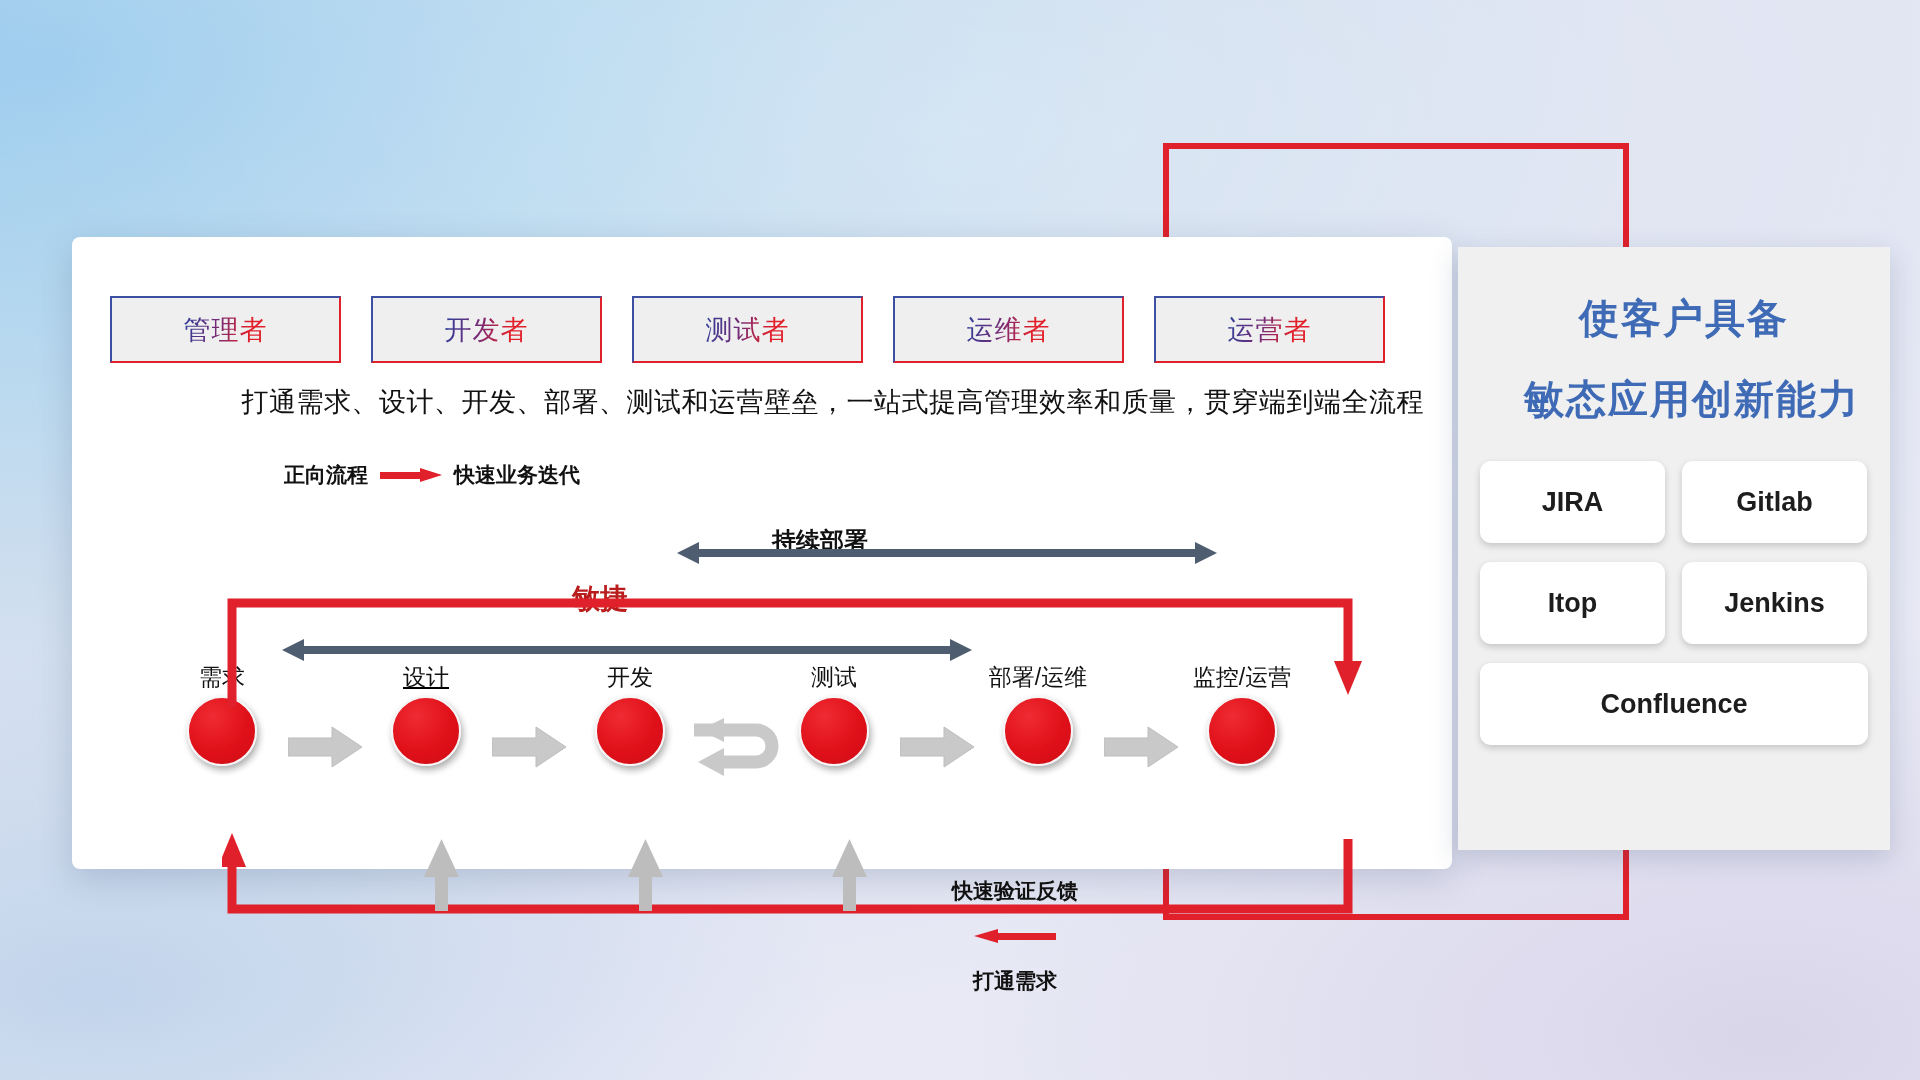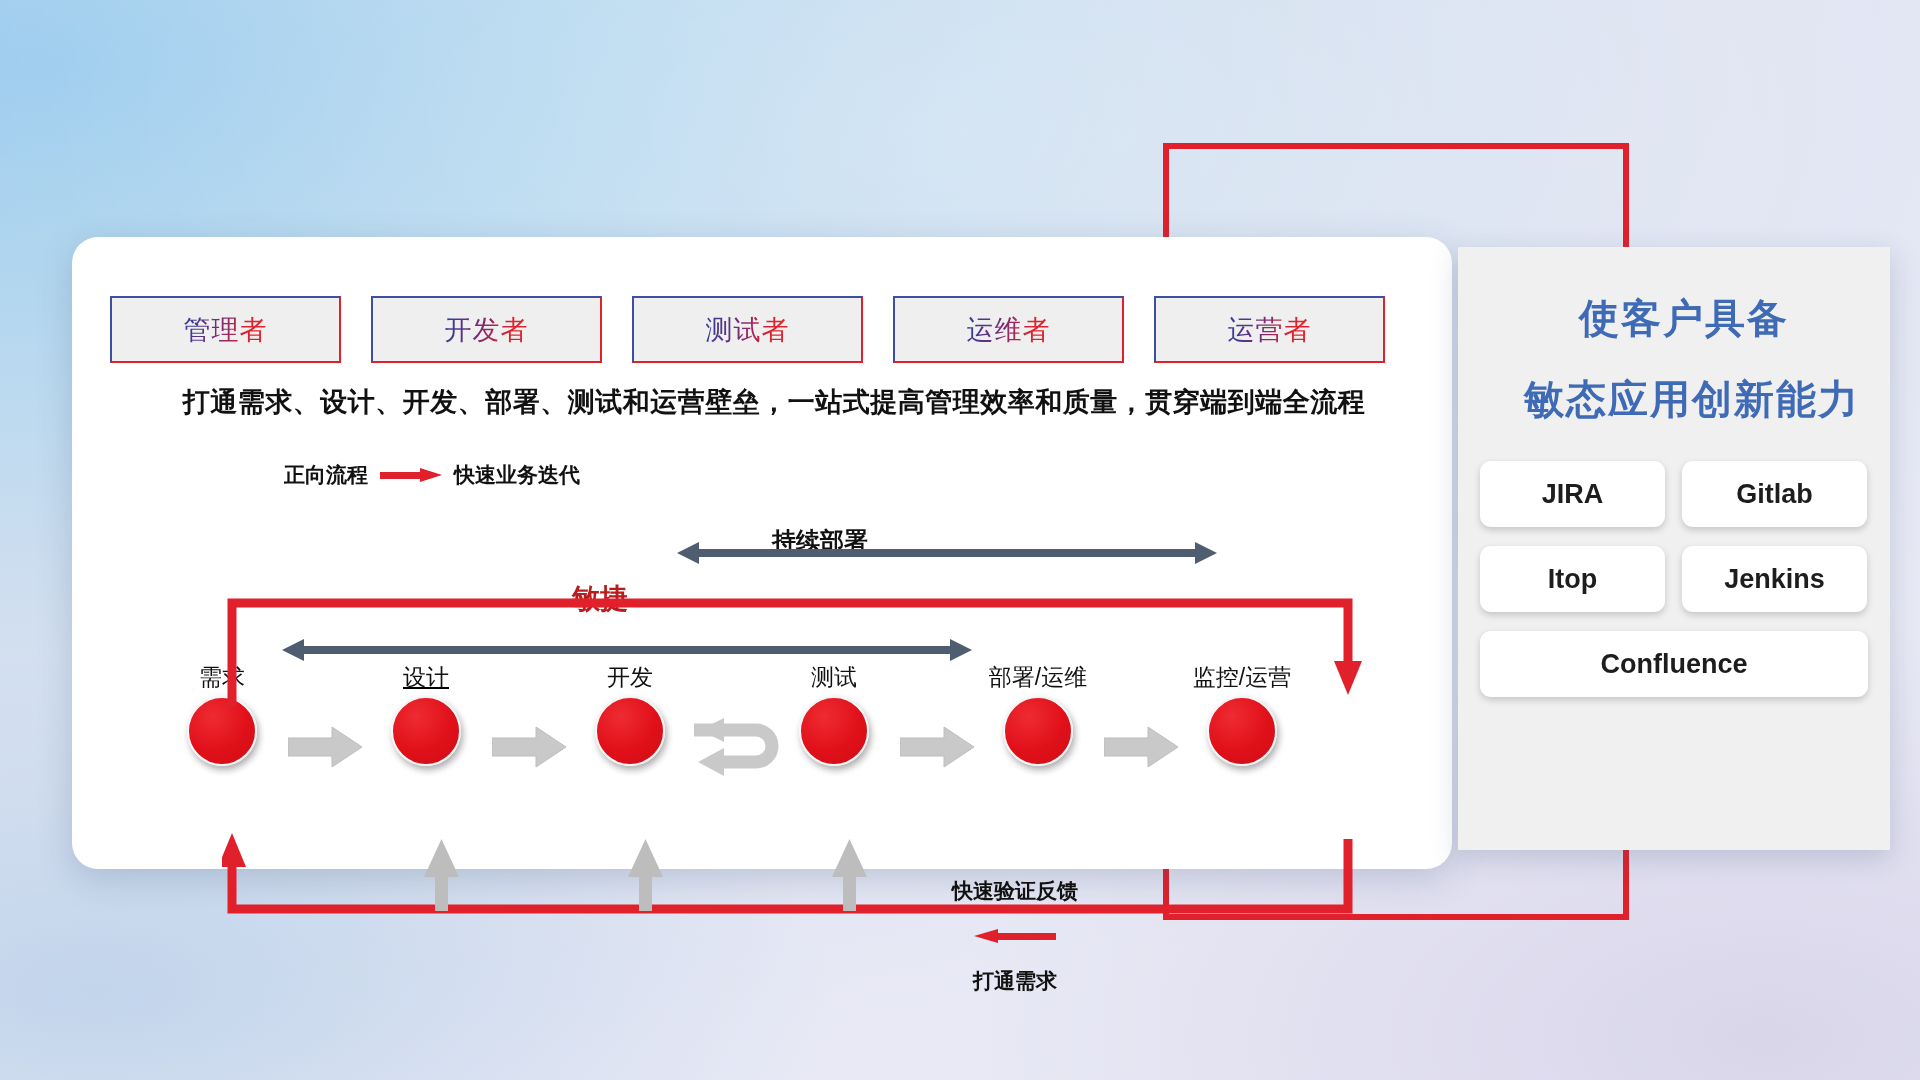--- a/index.html
+++ b/index.html
@@ -25,43 +25,43 @@
   
   .red-frame{
     position:absolute; left:1163px; top:143px; width:466px; height:777px;
     border:6px solid #e0202a; border-top-width:6px;
     z-index:1;
   }
 
   
   .card{
     position:absolute; left:72px; top:237px; width:1380px; height:632px;
-    background:#ffffff; border-radius:26px;
+    background:#ffffff; border-radius:8px;
     box-shadow:0 10px 34px rgba(60,80,120,.22);
     z-index:3;
   }
 
   
   .roles{ position:absolute; left:38px; top:59px; display:flex; gap:30px; }
   .role{
     width:231px; height:67px; background:#efefef;
     border-top:2.5px solid #3c4fa0; border-left:2.5px solid #3c4fa0;
     border-right:2.5px solid #e0202a; border-bottom:2.5px solid #e0202a;
     display:flex; align-items:center; justify-content:center;
   }
   .role span{
     font-size:27px; font-weight:400; letter-spacing:1px;
     background:linear-gradient(100deg,#2c3f9b 0%, #7a2a74 42%, #e0202a 75%);
     -webkit-background-clip:text; background-clip:text; color:transparent;
   }
 
   
   .subtitle{
-    position:absolute; left:52px; top:147px; width:1300px; text-align:center;
-    font-size:27px; font-weight:bold; color:#111; letter-spacing:.5px;
+    position:absolute; left:52px; top:147px; width:1300px; text-align:right;
+    font-size:27px; font-weight:normal; color:#111; letter-spacing:.5px;
     white-space:nowrap;
   }
 
   
   .legend-fwd{
     position:absolute; left:212px; top:176px;
     display:flex; align-items:center; gap:12px;
     font-size:21px; font-weight:bold; color:#111;margin-top:48px;
   }
   .legend-fwd .arr{ position:relative; width:62px; height:14px; }
@@ -107,21 +107,21 @@
     position:absolute; left:1458px; top:247px; width:432px; height:603px;
     background:#f0f0f0; box-shadow:0 8px 26px rgba(60,80,120,.22); z-index:5;
   }
   .panel h2{
     text-align:center; color:#3f6ab5; font-weight:bold; letter-spacing:2px;
   }
   .panel .h1line{ font-size:40px; margin-top:44px;margin-left:20px; }
   .panel .h2line{ font-size:40px; margin-top:26px;padding-left:36px; }
   .tools{ margin:34px 22px 0 22px; display:flex; flex-wrap:wrap; gap:19px 17px; }
   .tool{
-    flex:0 0 calc(50% - 9px); height:66px; background:#fff; border-radius:11px;
+    flex:0 0 calc(50% - 9px); height:82px; background:#fff; border-radius:11px;
     display:flex; align-items:center; justify-content:center;
     font-size:27px; font-weight:bold; color:#1d1d1d;
     box-shadow:0 3px 7px rgba(0,0,0,.18);
   }
   .tool.wide{ flex:0 0 100%; }
 </style>
 </head>
 <body>
 
 <div class="red-frame"></div>

